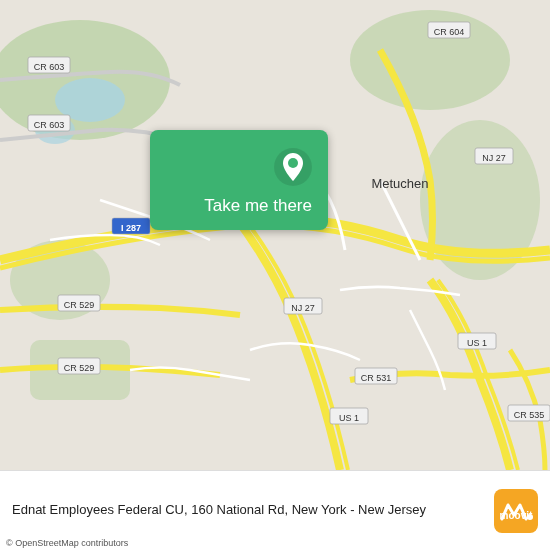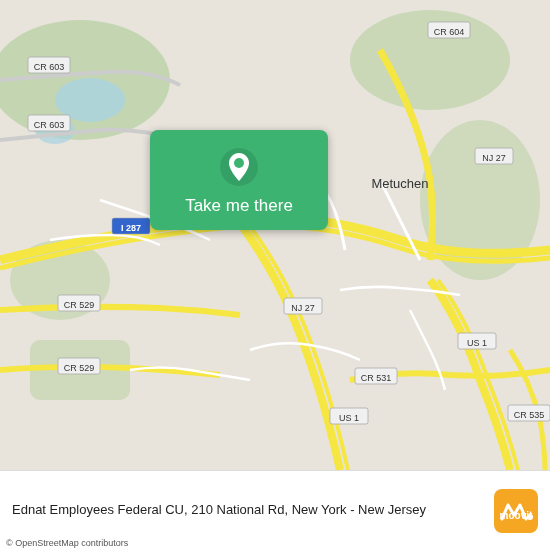--- a/index.html
+++ b/index.html
@@ -36,21 +36,21 @@
     
     .take-me-there-card {
       position: absolute;
       top: 130px;
       left: 150px;
       width: 178px;
       background: #3cb371;
       border-radius: 8px;
       display: flex;
       flex-direction: column;
-      align-items: center;
+      align-items: flex-end;
       padding: 18px 16px 14px;
       cursor: pointer;
       box-shadow: 0 2px 8px rgba(0,0,0,0.3);
     }
 
     .pin-icon {
       width: 38px;
       height: 38px;
       margin-bottom: 10px;
     }
@@ -196,21 +196,21 @@
       <circle cx="19" cy="19" r="19" fill="rgba(0,0,0,0.1)"></circle>
       <path d="M19 5 C13.48 5 9 9.48 9 15 C9 22.5 19 33 19 33 C19 33 29 22.5 29 15 C29 9.48 24.52 5 19 5Z" fill="white"></path>
       <circle cx="19" cy="15" r="5" fill="#3cb371"></circle>
     </svg>
     <span class="take-me-there-label">Take me there</span>
   </div>
 </div>
 
 <div id="info-bar">
   <div class="info-text">
-    <span>Ednat Employees Federal CU, 210 National Rd, New York - New Jersey</span>
+    <span>Ednat Employees Federal CU, 160 National Rd, New York - New Jersey</span>
   </div>
 
   <div class="moovit-logo">
     <svg class="moovit-icon" viewBox="0 0 44 44">
       <rect width="44" height="44" rx="8" fill="#f5a623"></rect>
       <text x="22" y="30" text-anchor="middle" font-size="10" fill="white" font-family="Arial" font-weight="bold">moovit</text>
 
       <path d="M8 30 L14 16 L20 26 L26 16 L32 30" stroke="white" stroke-width="3" fill="none" stroke-linejoin="round" stroke-linecap="round"></path>
       <circle cx="36" cy="28" r="3" fill="white"></circle>
     </svg>

